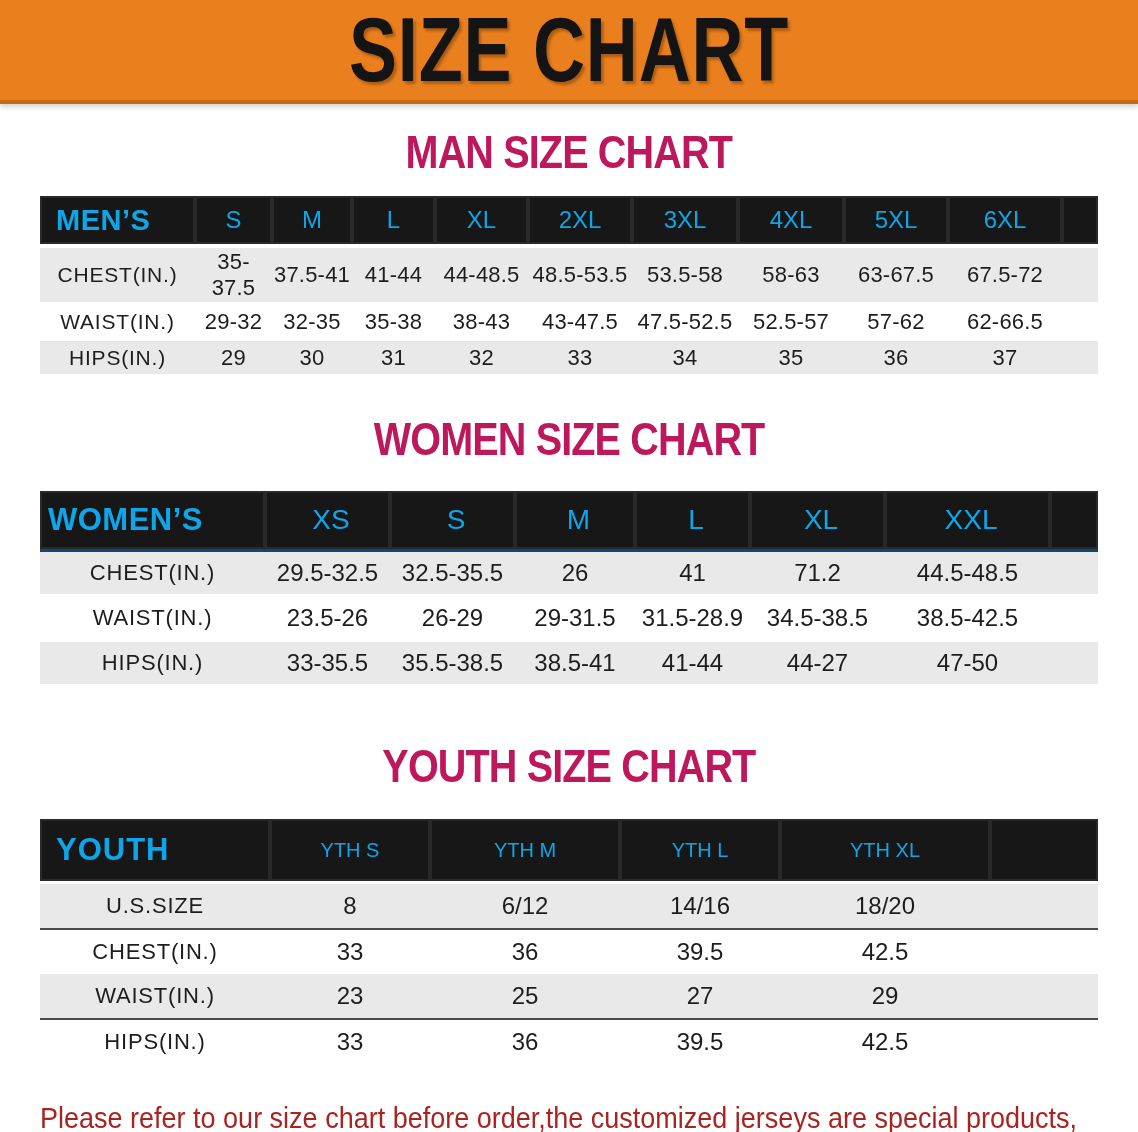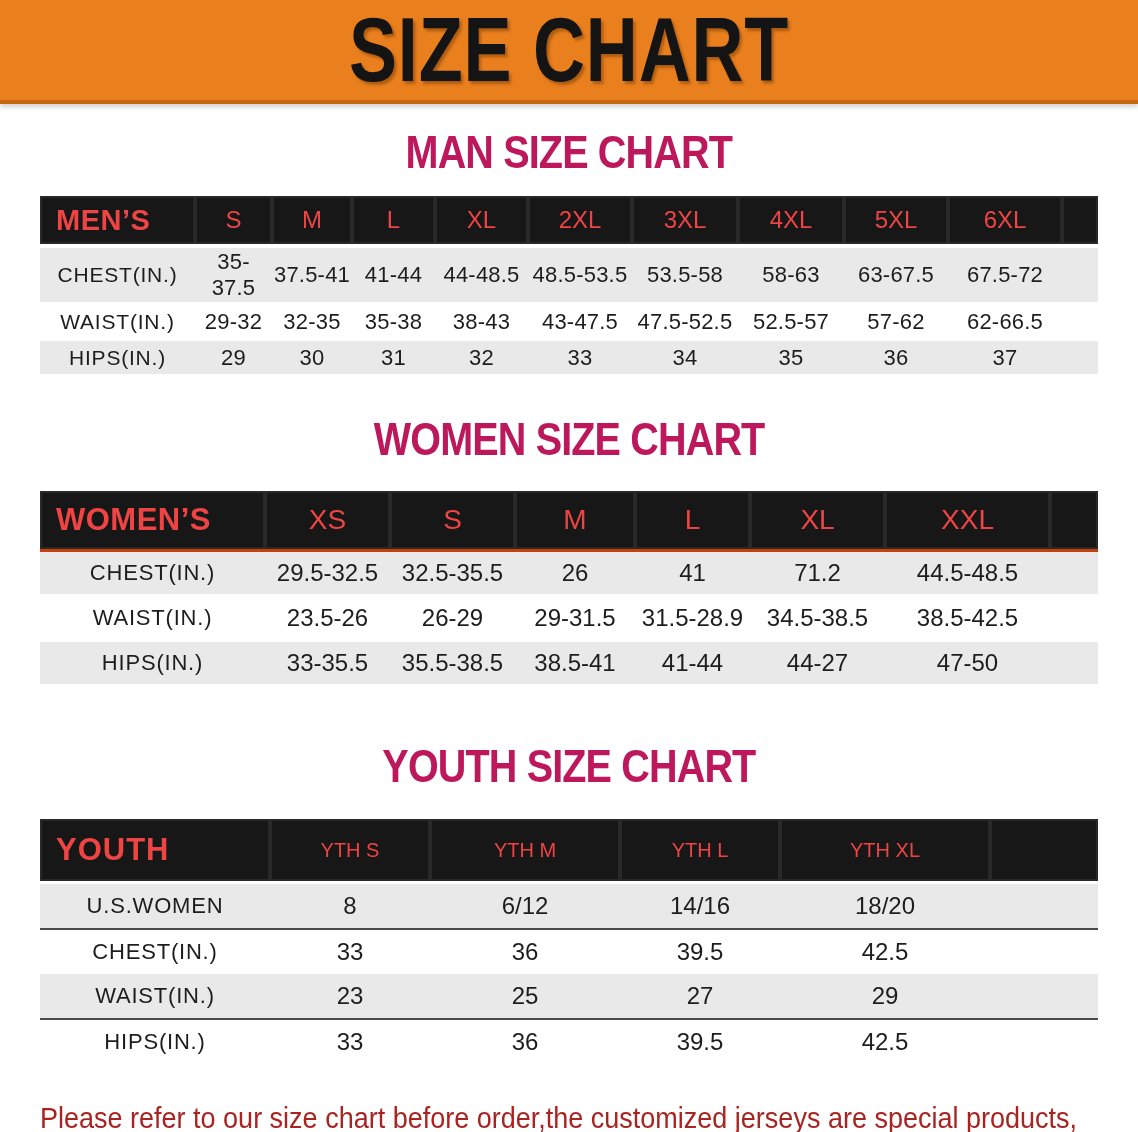--- a/index.html
+++ b/index.html
@@ -56,21 +56,21 @@
 
   
   .size-table {
     width: 1058px;
     margin-left: 40px;
     border-collapse: collapse;
     table-layout: fixed;
   }
   .size-table th {
     background: var(--header-black, #171717);
-    color: #ef4444;
+    color: #0ea5e9;
     font-weight: normal;
     text-align: center;
     box-shadow: inset 0 0 0 2px rgba(255,255,255,0.08);
   }
   .size-table th.corner {
     font-weight: bold;
     text-align: left;
     padding-left: 16px;
     letter-spacing: 0.5px;
   }
@@ -85,21 +85,21 @@
 
   
   #men-table { margin-top: 20px; }
   #men-table th { height: 46px; font-size: 24px; border-bottom: 4px solid #fff; }
   #men-table th.corner { font-size: 29px; }
   #men-table td { height: 31px; font-size: 22px; border-bottom: 3px solid #fff; letter-spacing: 0.2px; }
   #men-table td.rlabel { font-size: 21px; letter-spacing: 0.8px; }
 
   
   #women-table { margin-top: 28px; }
-  #women-table th { height: 56px; font-size: 28px; border-bottom: 3px solid #c2410c; }
+  #women-table th { height: 56px; font-size: 28px; border-bottom: 3px solid #0c4a6e; padding-left: 8px; }
   #women-table th.corner { font-size: 31px; }
   #women-table td { height: 40px; font-size: 24px; border-bottom: 3px solid #fff; }
   #women-table td.rlabel { font-size: 22px; letter-spacing: 0.8px; }
 
   
   #youth-table { margin-top: 29px; }
   #youth-table th { height: 60px; font-size: 20px; border-bottom: 3px solid #fff; }
   #youth-table th.corner { font-size: 31px; letter-spacing: 1px; }
   #youth-table td { height: 42px; font-size: 24px; }
   #youth-table tbody tr:nth-child(odd) td { border-bottom: 2px solid #4a4a4a; }
@@ -281,21 +281,21 @@
         <th class="corner">YOUTH</th>
         <th>YTH S</th>
         <th>YTH M</th>
         <th>YTH L</th>
         <th>YTH XL</th>
         <th></th>
       </tr>
     </thead>
     <tbody>
       <tr>
-        <td class="rlabel">U.S.WOMEN</td>
+        <td class="rlabel">U.S.SIZE</td>
         <td>8</td>
         <td>6/12</td>
         <td>14/16</td>
         <td>18/20</td>
         <td></td>
       </tr>
       <tr>
         <td class="rlabel">CHEST(IN.)</td>
         <td>33</td>
         <td>36</td>

